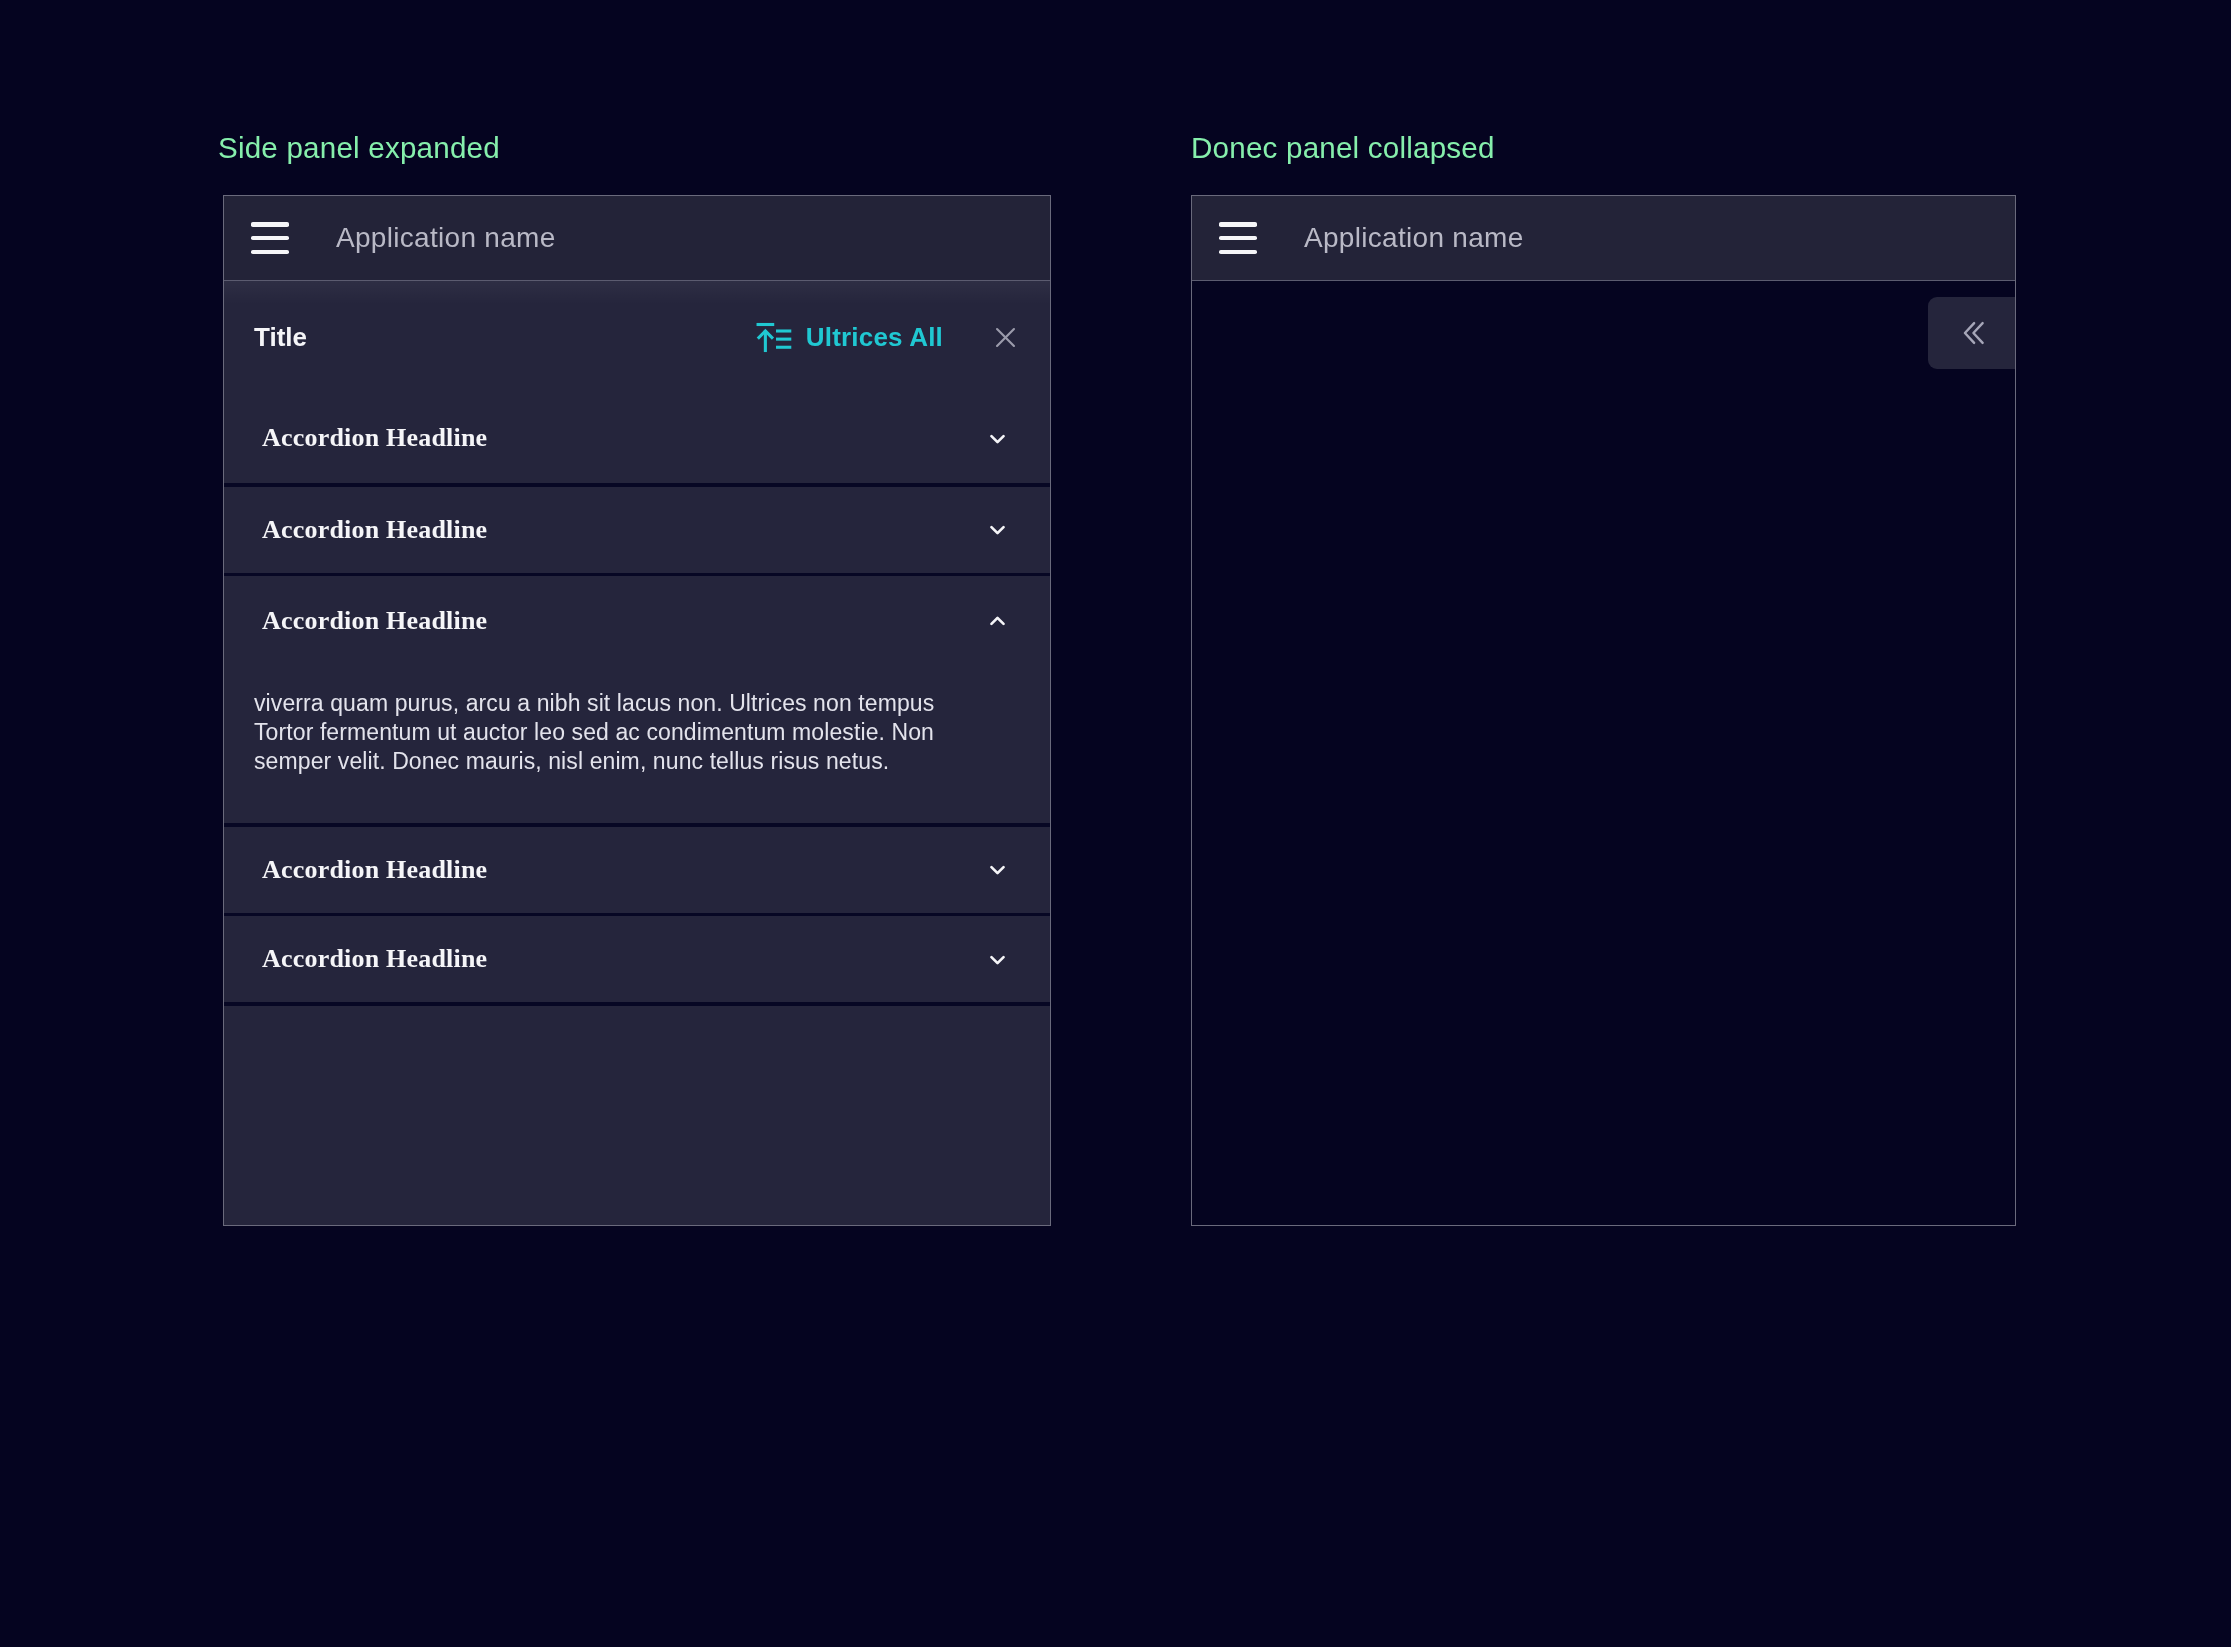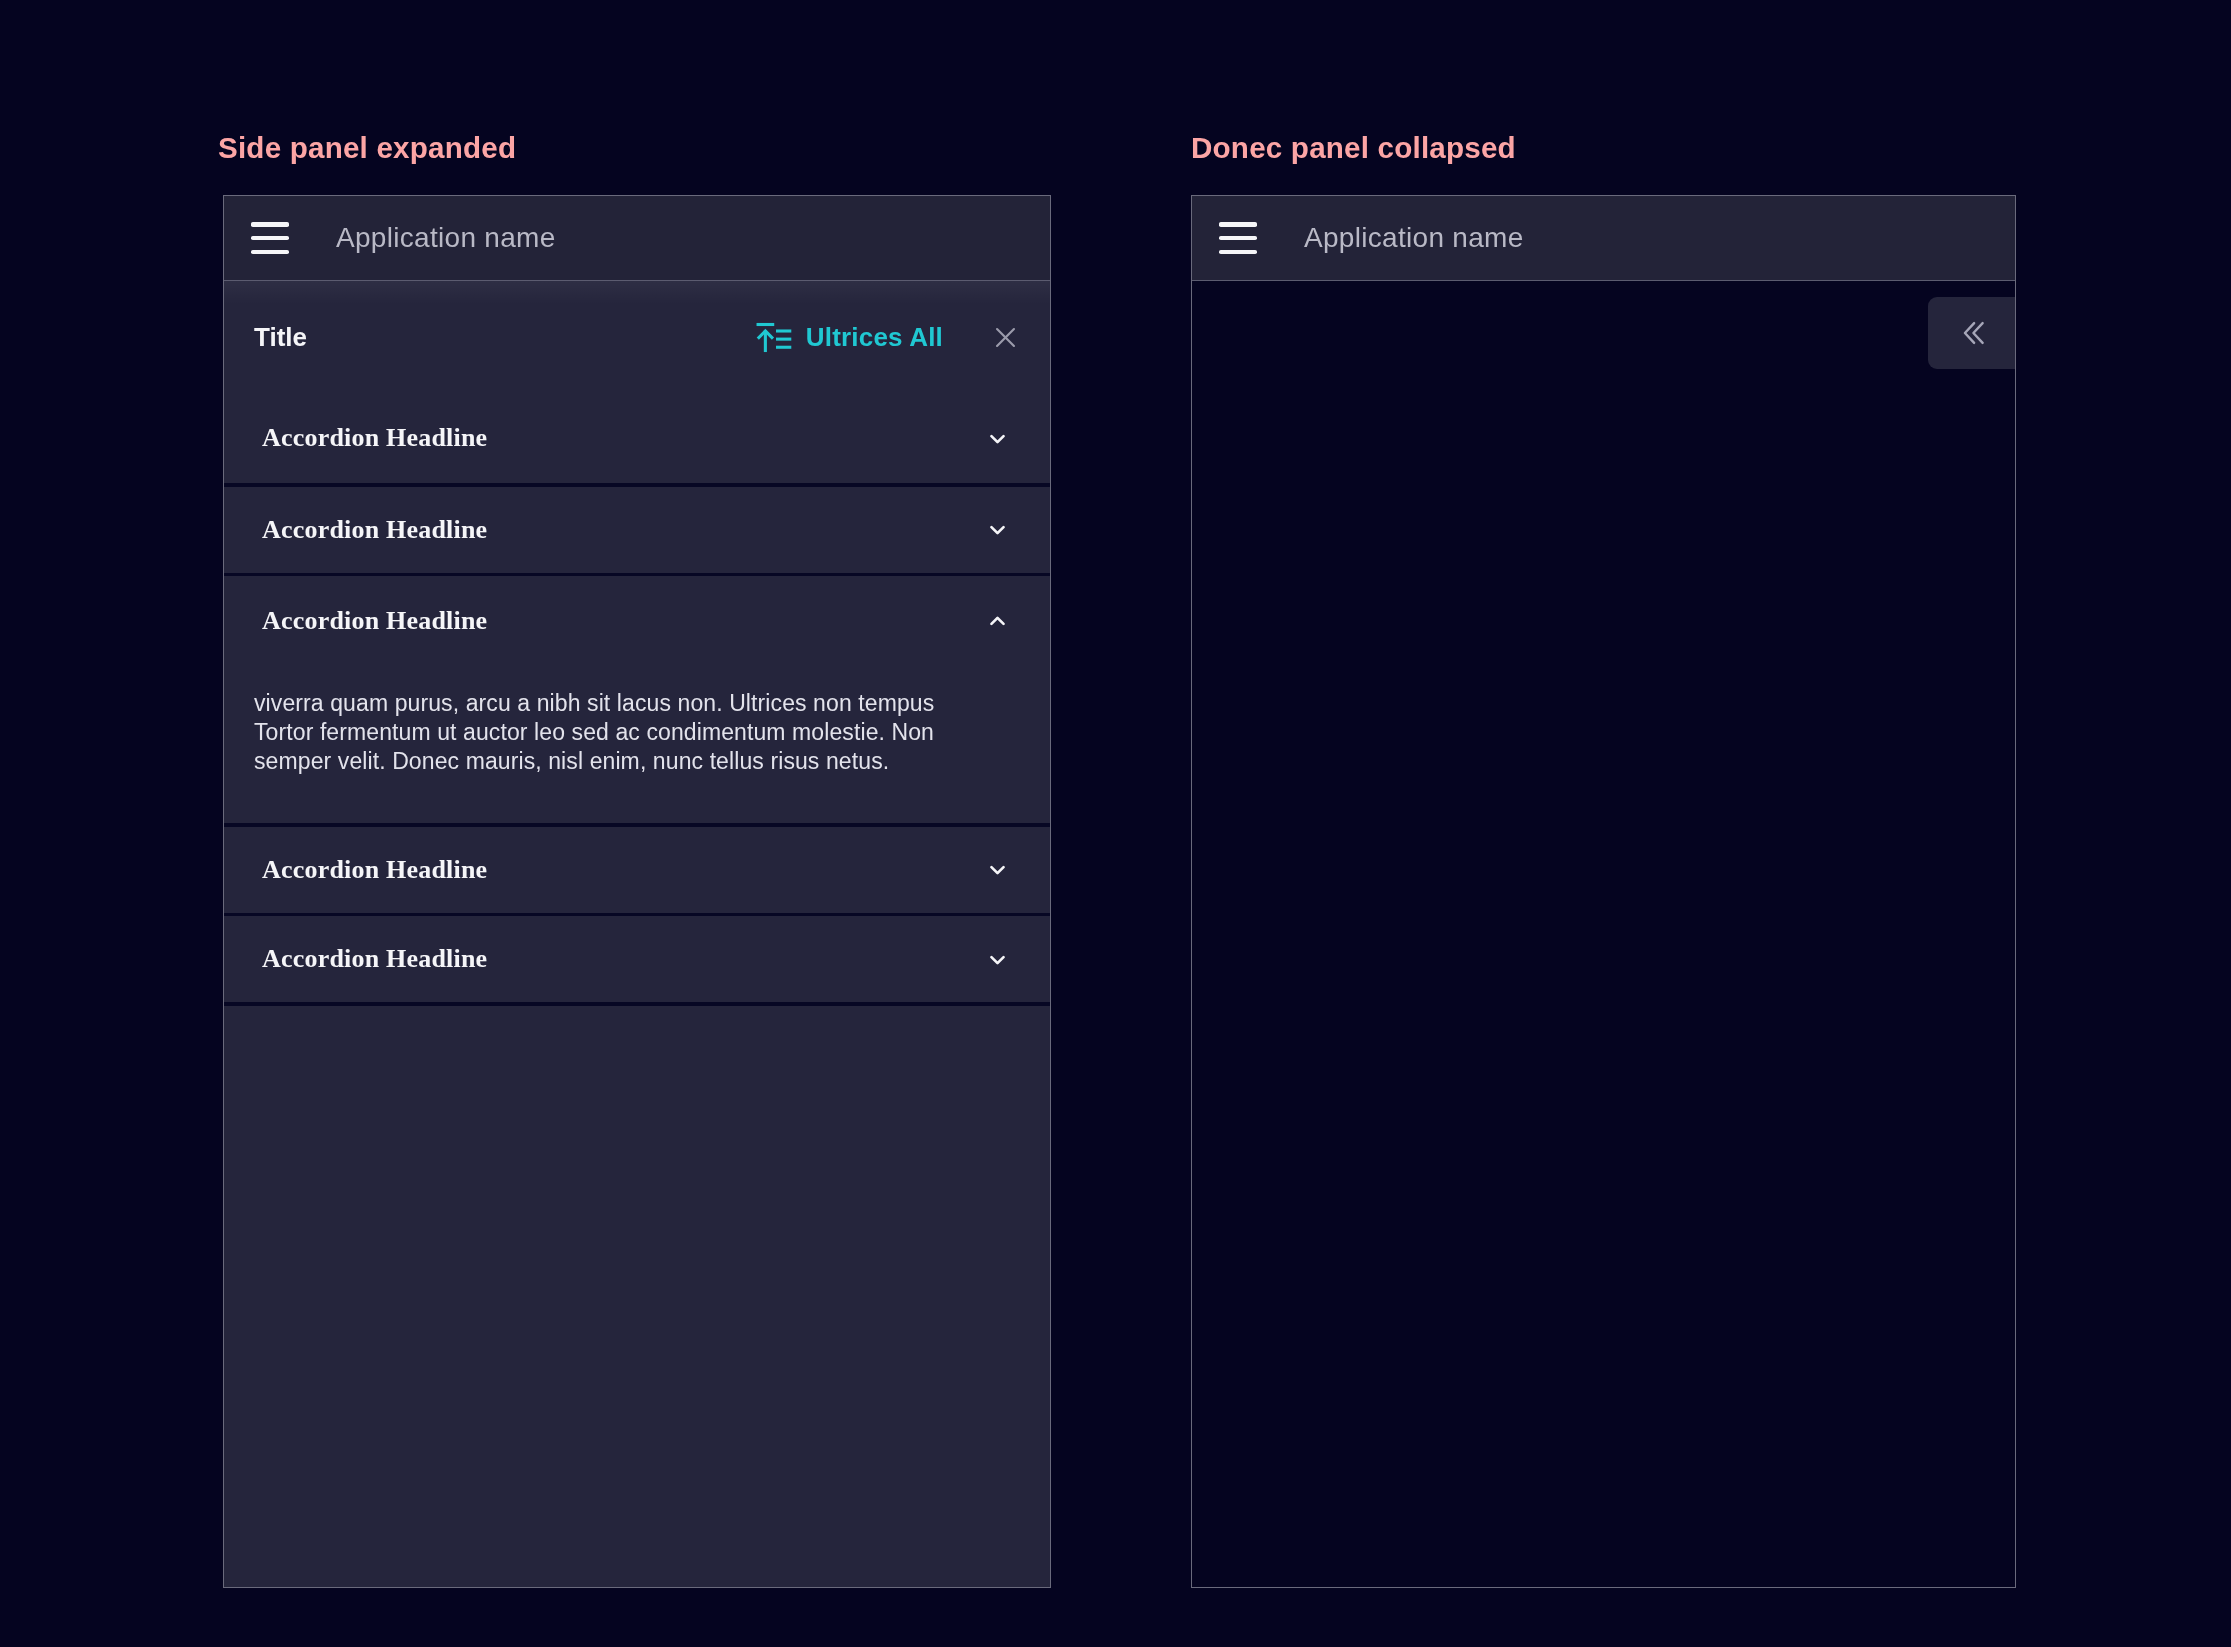--- a/index.html
+++ b/index.html
@@ -9,31 +9,31 @@
     font-family: "Liberation Sans", sans-serif;
     position: relative;
     overflow: hidden;
   }
   .canvas { position: absolute; inset: 0; }
 
   .section-label {
     position: absolute;
     top: 131px;
     font-size: 29.6px;
-    font-weight: 700;
-    color: #fca5a5;
+    font-weight: 400;
+    color: #86efac;
     letter-spacing: 0.2px;
   }
   .section-label--left  { left: 218px; }
   .section-label--right { left: 1191px; }
 
   .panel {
     position: absolute;
     top: 195px;
-    height: 1393px;
+    height: 1031px;
     border: 1.8px solid #6a6a7c;
     display: flex;
     flex-direction: column;
   }
   .panel--expanded  { left: 223px;  width: 828px; background: #25253c; }
   .panel--collapsed { left: 1191px; width: 825px; background: #050420; }
 
   .app-header {
     height: 85px;
     flex: 0 0 85px;

